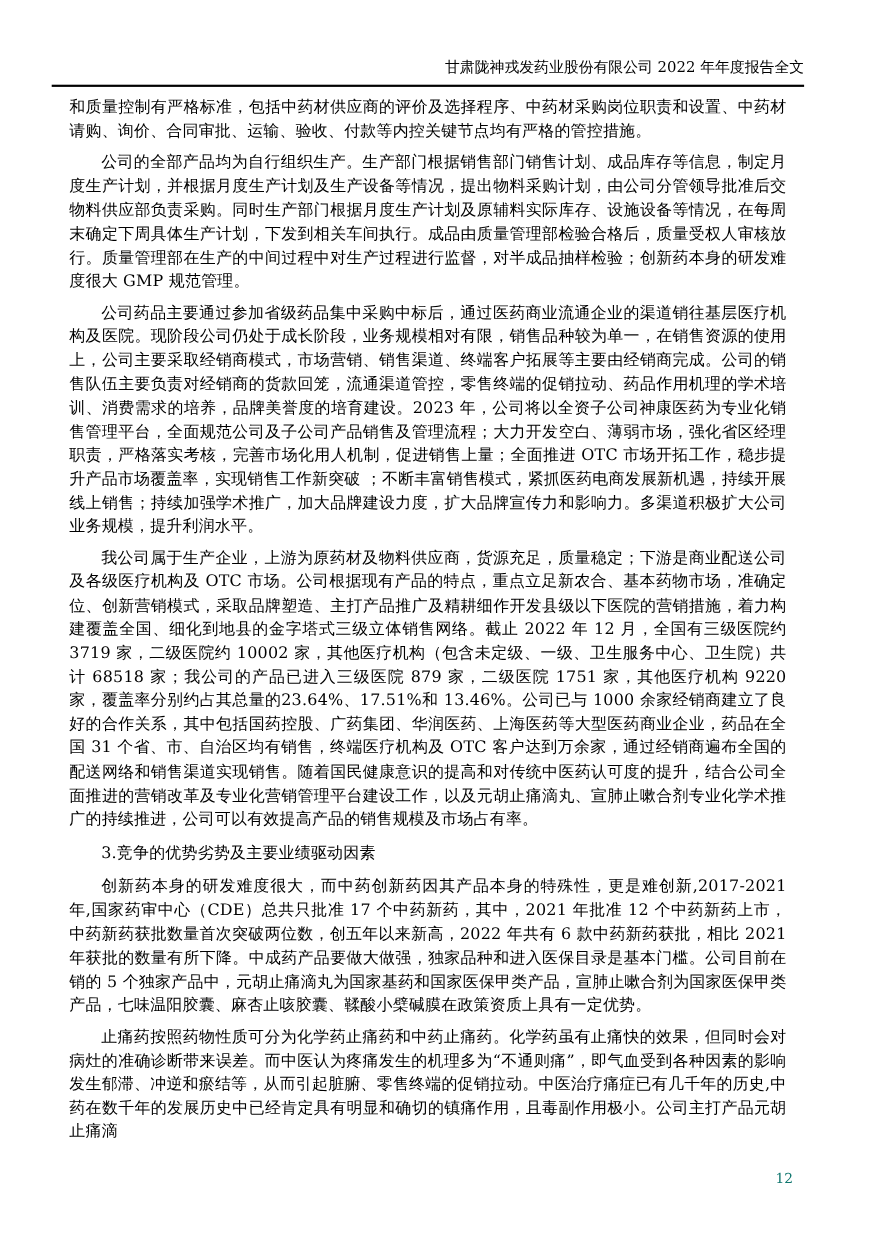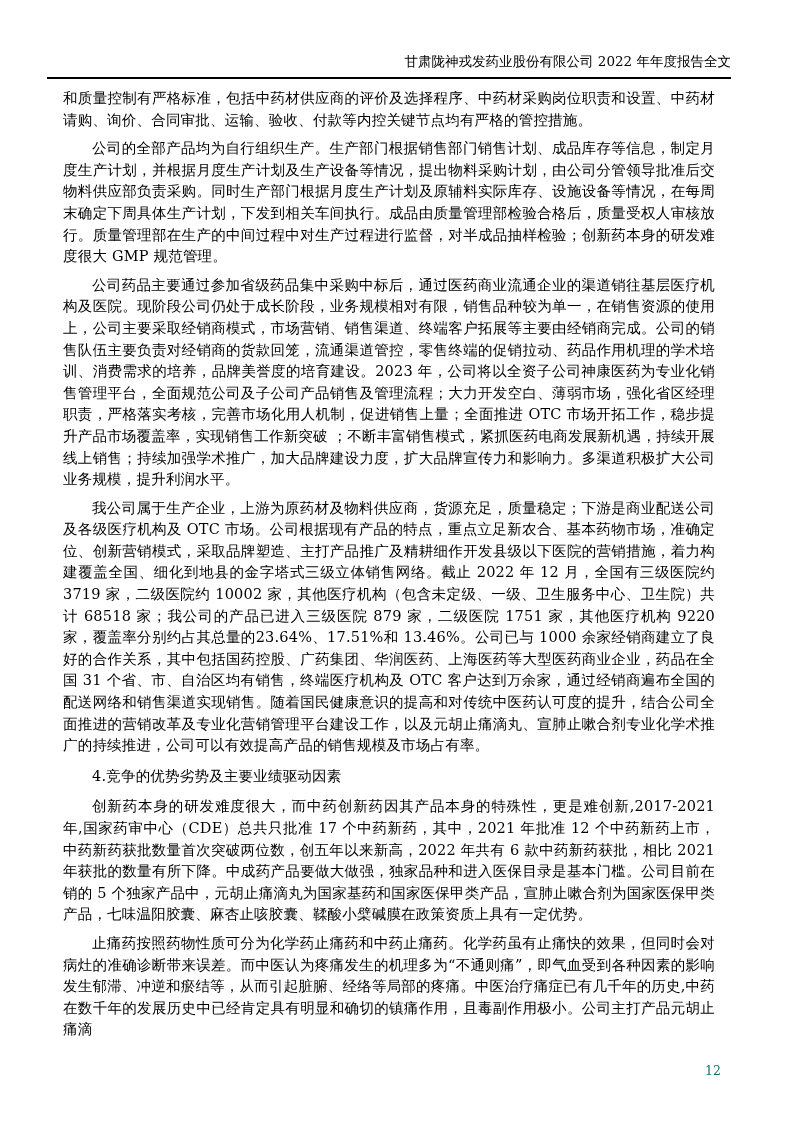--- a/index.html
+++ b/index.html
@@ -68,22 +68,22 @@
   <div class="doc-body">
     <p class="no-indent">和质量控制有严格标准，包括中药材供应商的评价及选择程序、中药材采购岗位职责和设置、中药材请购、询价、合同审批、运输、验收、付款等内控关键节点均有严格的管控措施。</p>
 
     <p class="indent">公司的全部产品均为自行组织生产。生产部门根据销售部门销售计划、成品库存等信息，制定月度生产计划，并根据月度生产计划及生产设备等情况，提出物料采购计划，由公司分管领导批准后交物料供应部负责采购。同时生产部门根据月度生产计划及原辅料实际库存、设施设备等情况，在每周末确定下周具体生产计划，下发到相关车间执行。成品由质量管理部检验合格后，质量受权人审核放行。质量管理部在生产的中间过程中对生产过程进行监督，对半成品抽样检验；创新药本身的研发难度很大 GMP 规范管理。</p>
 
     <p class="indent">公司药品主要通过参加省级药品集中采购中标后，通过医药商业流通企业的渠道销往基层医疗机构及医院。现阶段公司仍处于成长阶段，业务规模相对有限，销售品种较为单一，在销售资源的使用上，公司主要采取经销商模式，市场营销、销售渠道、终端客户拓展等主要由经销商完成。公司的销售队伍主要负责对经销商的货款回笼，流通渠道管控，零售终端的促销拉动、药品作用机理的学术培训、消费需求的培养，品牌美誉度的培育建设。2023 年，公司将以全资子公司神康医药为专业化销售管理平台，全面规范公司及子公司产品销售及管理流程；大力开发空白、薄弱市场，强化省区经理职责，严格落实考核，完善市场化用人机制，促进销售上量；全面推进 OTC 市场开拓工作，稳步提升产品市场覆盖率，实现销售工作新突破 ；不断丰富销售模式，紧抓医药电商发展新机遇，持续开展线上销售；持续加强学术推广，加大品牌建设力度，扩大品牌宣传力和影响力。多渠道积极扩大公司业务规模，提升利润水平。</p>
 
 
     <p class="indent">我公司属于生产企业，上游为原药材及物料供应商，货源充足，质量稳定；下游是商业配送公司及各级医疗机构及 OTC 市场。公司根据现有产品的特点，重点立足新农合、基本药物市场，准确定位、创新营销模式，采取品牌塑造、主打产品推广及精耕细作开发县级以下医院的营销措施，着力构建覆盖全国、细化到地县的金字塔式三级立体销售网络。截止 2022 年 12 月，全国有三级医院约 3719 家，二级医院约 10002 家，其他医疗机构（包含未定级、一级、卫生服务中心、卫生院）共计 68518 家；我公司的产品已进入三级医院 879 家，二级医院 1751 家，其他医疗机构 9220 家，覆盖率分别约占其总量的23.64%、17.51%和 13.46%。公司已与 1000 余家经销商建立了良好的合作关系，其中包括国药控股、广药集团、华润医药、上海医药等大型医药商业企业，药品在全国 31 个省、市、自治区均有销售，终端医疗机构及 OTC 客户达到万余家，通过经销商遍布全国的配送网络和销售渠道实现销售。随着国民健康意识的提高和对传统中医药认可度的提升，结合公司全面推进的营销改革及专业化营销管理平台建设工作，以及元胡止痛滴丸、宣肺止嗽合剂专业化学术推广的持续推进，公司可以有效提高产品的销售规模及市场占有率。</p>
 
-    <p class="heading">4.竞争的优势劣势及主要业绩驱动因素</p>
+    <p class="heading">3.竞争的优势劣势及主要业绩驱动因素</p>
 
     <p class="indent">创新药本身的研发难度很大，而中药创新药因其产品本身的特殊性，更是难创新,2017-2021 年,国家药审中心（CDE）总共只批准 17 个中药新药，其中，2021 年批准 12 个中药新药上市，中药新药获批数量首次突破两位数，创五年以来新高，2022 年共有 6 款中药新药获批，相比 2021 年获批的数量有所下降。中成药产品要做大做强，独家品种和进入医保目录是基本门槛。公司目前在销的 5 个独家产品中，元胡止痛滴丸为国家基药和国家医保甲类产品，宣肺止嗽合剂为国家医保甲类产品，七味温阳胶囊、麻杏止咳胶囊、鞣酸小檗碱膜在政策资质上具有一定优势。</p>
 
-    <p class="indent">止痛药按照药物性质可分为化学药止痛药和中药止痛药。化学药虽有止痛快的效果，但同时会对病灶的准确诊断带来误差。而中医认为疼痛发生的机理多为“不通则痛”，即气血受到各种因素的影响发生郁滞、冲逆和瘀结等，从而引起脏腑、经络等局部的疼痛。中医治疗痛症已有几千年的历史,中药在数千年的发展历史中已经肯定具有明显和确切的镇痛作用，且毒副作用极小。公司主打产品元胡止痛滴</p>
+    <p class="indent">止痛药按照药物性质可分为化学药止痛药和中药止痛药。化学药虽有止痛快的效果，但同时会对病灶的准确诊断带来误差。而中医认为疼痛发生的机理多为“不通则痛”，即气血受到各种因素的影响发生郁滞、冲逆和瘀结等，从而引起脏腑、零售终端的促销拉动。中医治疗痛症已有几千年的历史,中药在数千年的发展历史中已经肯定具有明显和确切的镇痛作用，且毒副作用极小。公司主打产品元胡止痛滴</p>
   </div>
 
   <div class="page-number">12</div>
 
 </div>
 
 </body></html>

